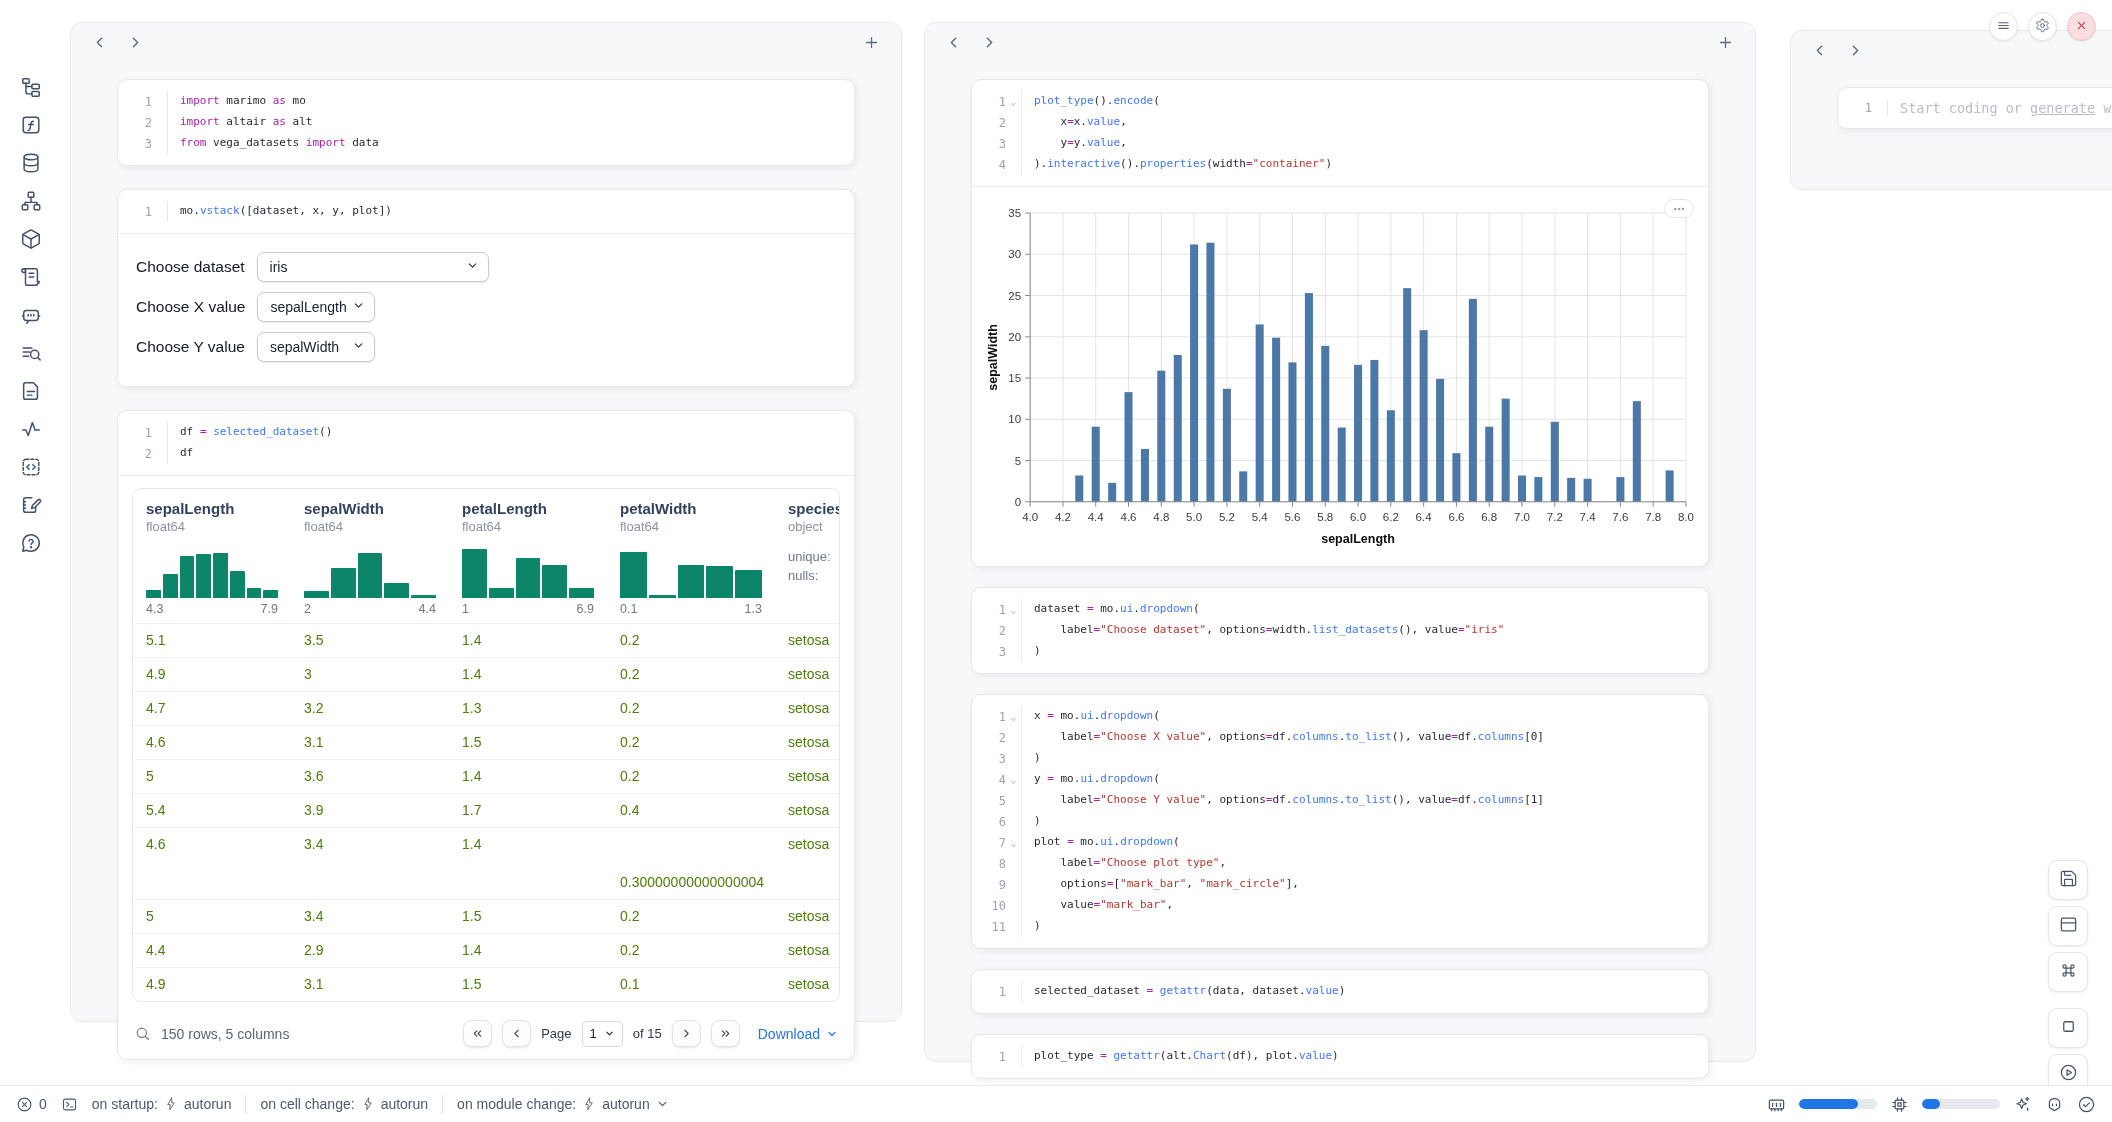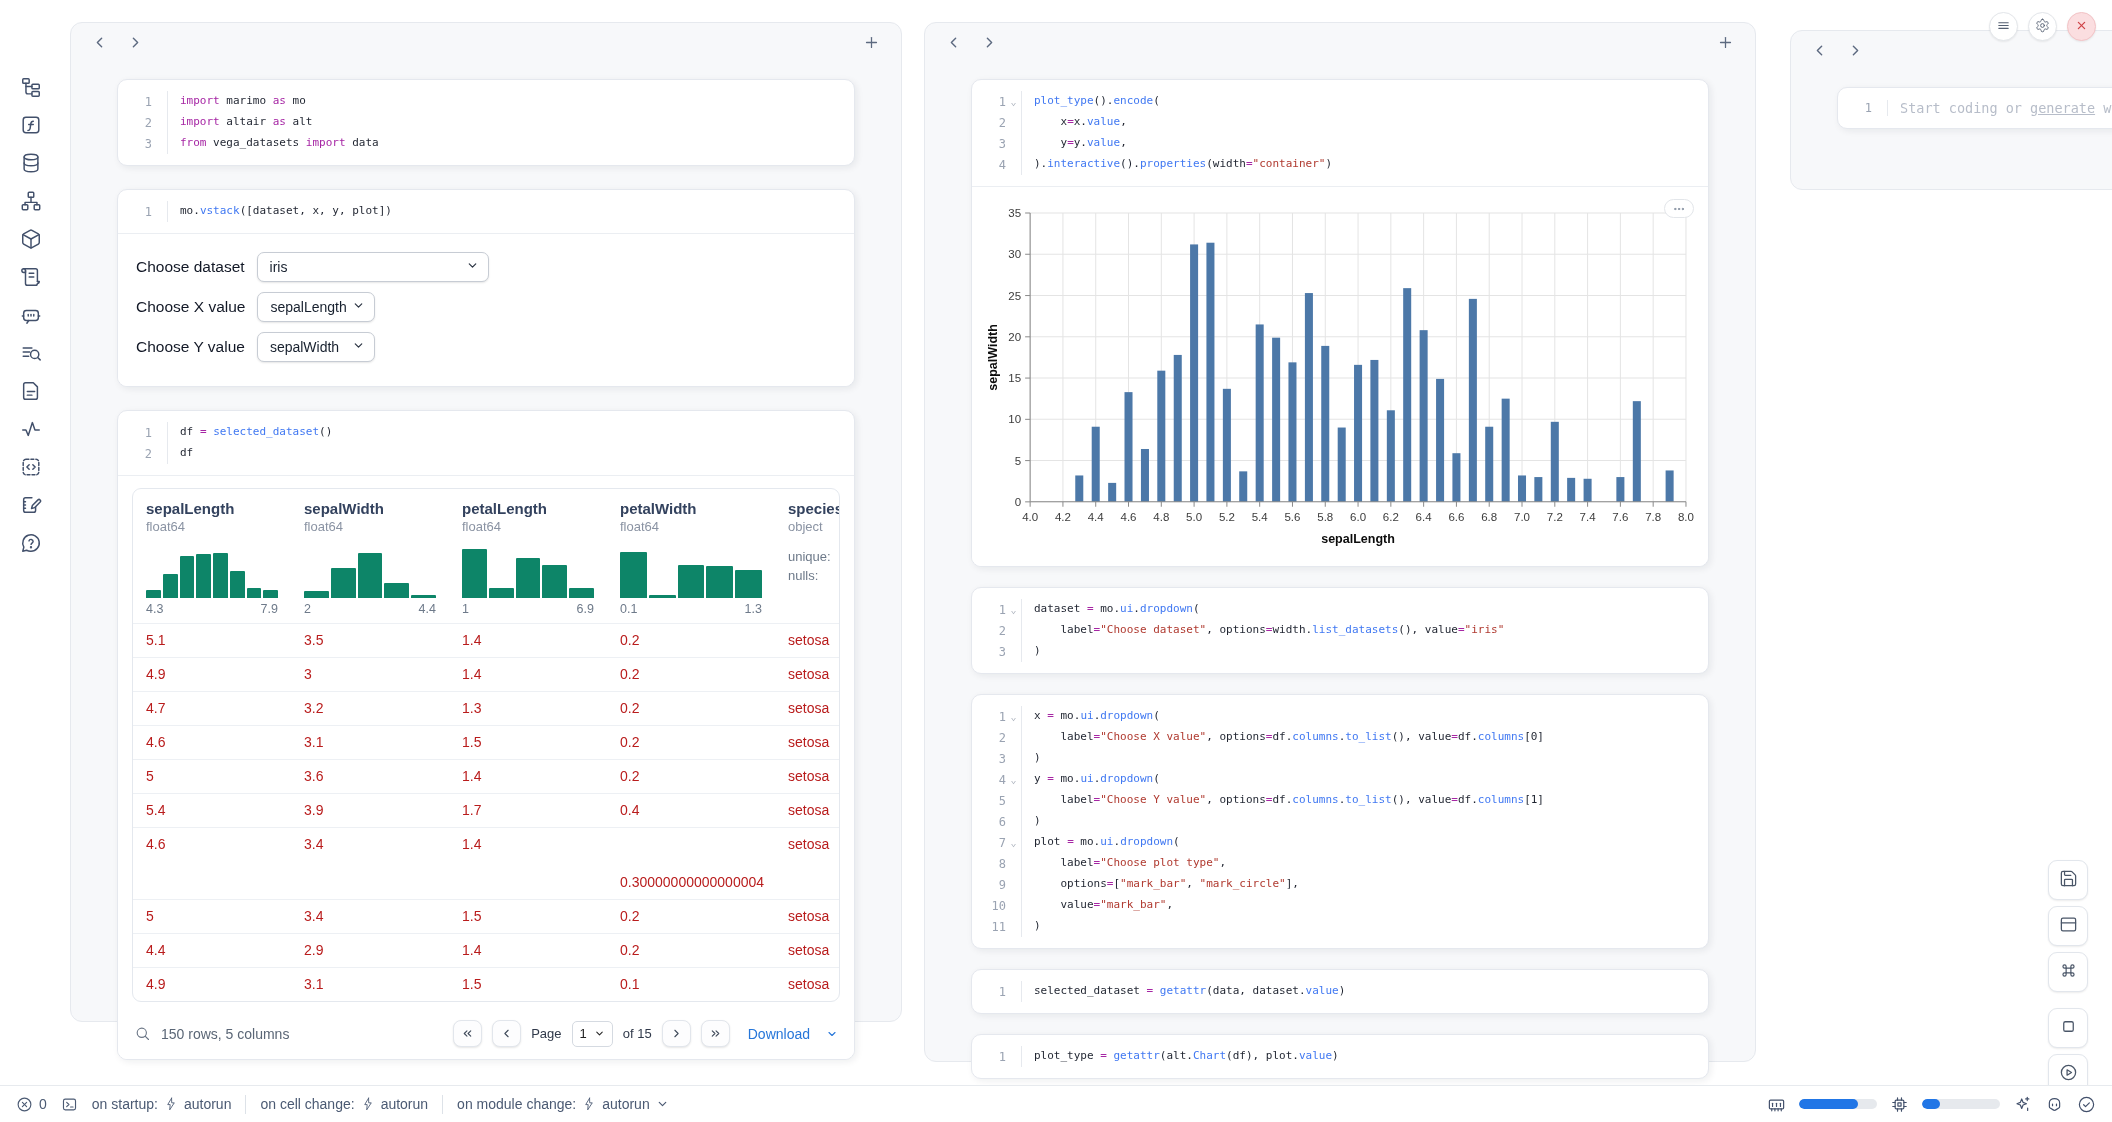--- a/index.html
+++ b/index.html
@@ -50,34 +50,34 @@
   .t-head{display:flex;}
   .t-col{box-sizing:border-box;padding:11px 13px 0;}
   .t-col-name{font-weight:bold;font-size:15px;color:#33425e;white-space:nowrap;overflow:hidden;}
   .t-col-type{font-size:13px;color:#8a93a3;margin-top:2px;white-space:nowrap;overflow:hidden;}
   .hist{display:flex;align-items:flex-end;gap:2px;height:54px;margin-top:10px;}
   .hist i{flex:1;display:block;border-radius:1px 1px 0 0;}
   .minmax{display:flex;justify-content:space-between;color:#6e7a8a;font-size:12.5px;margin:4px 0 7px;}
   .col-stats{margin-top:13px;font-size:13px;color:#6e7a8a;line-height:19px;white-space:nowrap;}
   .t-row{display:flex;border-top:1px solid #edf0f4;cursor:default;}
   .t-cell{box-sizing:border-box;padding:0 13px;height:33px;line-height:33px;font-size:14px;
-          color:#b91c1c;white-space:nowrap;overflow:hidden;}
+          color:#4d7c0f;white-space:nowrap;overflow:hidden;}
   .t-footer{display:flex;align-items:center;gap:10px;margin-top:18px;padding:0 2px 2px;}
   .t-footer .search-ic{color:#6b7686;width:17px;height:17px;}
   .t-summary{font-size:14px;color:#5a6676;}
   .t-spacer{flex:1;}
   .pg-btn{width:29px;height:27px;border:1px solid #e2e6ec;border-radius:8px;background:#fdfdfe;
           box-shadow:0 1px 2px rgba(0,0,0,.10);display:flex;align-items:center;justify-content:center;
           color:#3f4a5a;cursor:pointer;padding:0;}
   .pg-btn svg{width:13px;height:13px;}
   .pg-text{font-size:13px;color:#30394a;}
   .pg-select{border:1px solid #d5dae1;border-radius:5px;height:24px;padding:0 7px;display:flex;
              align-items:center;gap:7px;font-size:13px;background:#fff;cursor:pointer;color:#222;}
   .pg-select svg{width:11px;height:11px;color:#222;}
-  .dl{color:#2676d9;font-size:14px;display:flex;gap:16px;align-items:center;cursor:pointer;margin-left:8px;}
+  .dl{color:#2676d9;font-size:14px;display:flex;gap:6px;align-items:center;cursor:pointer;margin-left:8px;}
   .dl svg{width:12px;height:12px;}
   
   .chart-output{padding:14px 10px 8px;position:relative;}
   .chart-more{position:absolute;top:12px;right:14px;width:30px;height:19px;border:1px solid #e3e6ea;
               border-radius:10px;background:#fff;display:flex;align-items:center;justify-content:center;
               color:#8a94a4;cursor:pointer;}
   .chart-more svg{width:14px;height:14px;}
   .tick{font-family:"Liberation Sans",sans-serif;font-size:11.5px;fill:#3c3c3c;}
   .axis-title{font-family:"Liberation Sans",sans-serif;font-size:12.5px;font-weight:bold;fill:#0c0c0c;}
   

